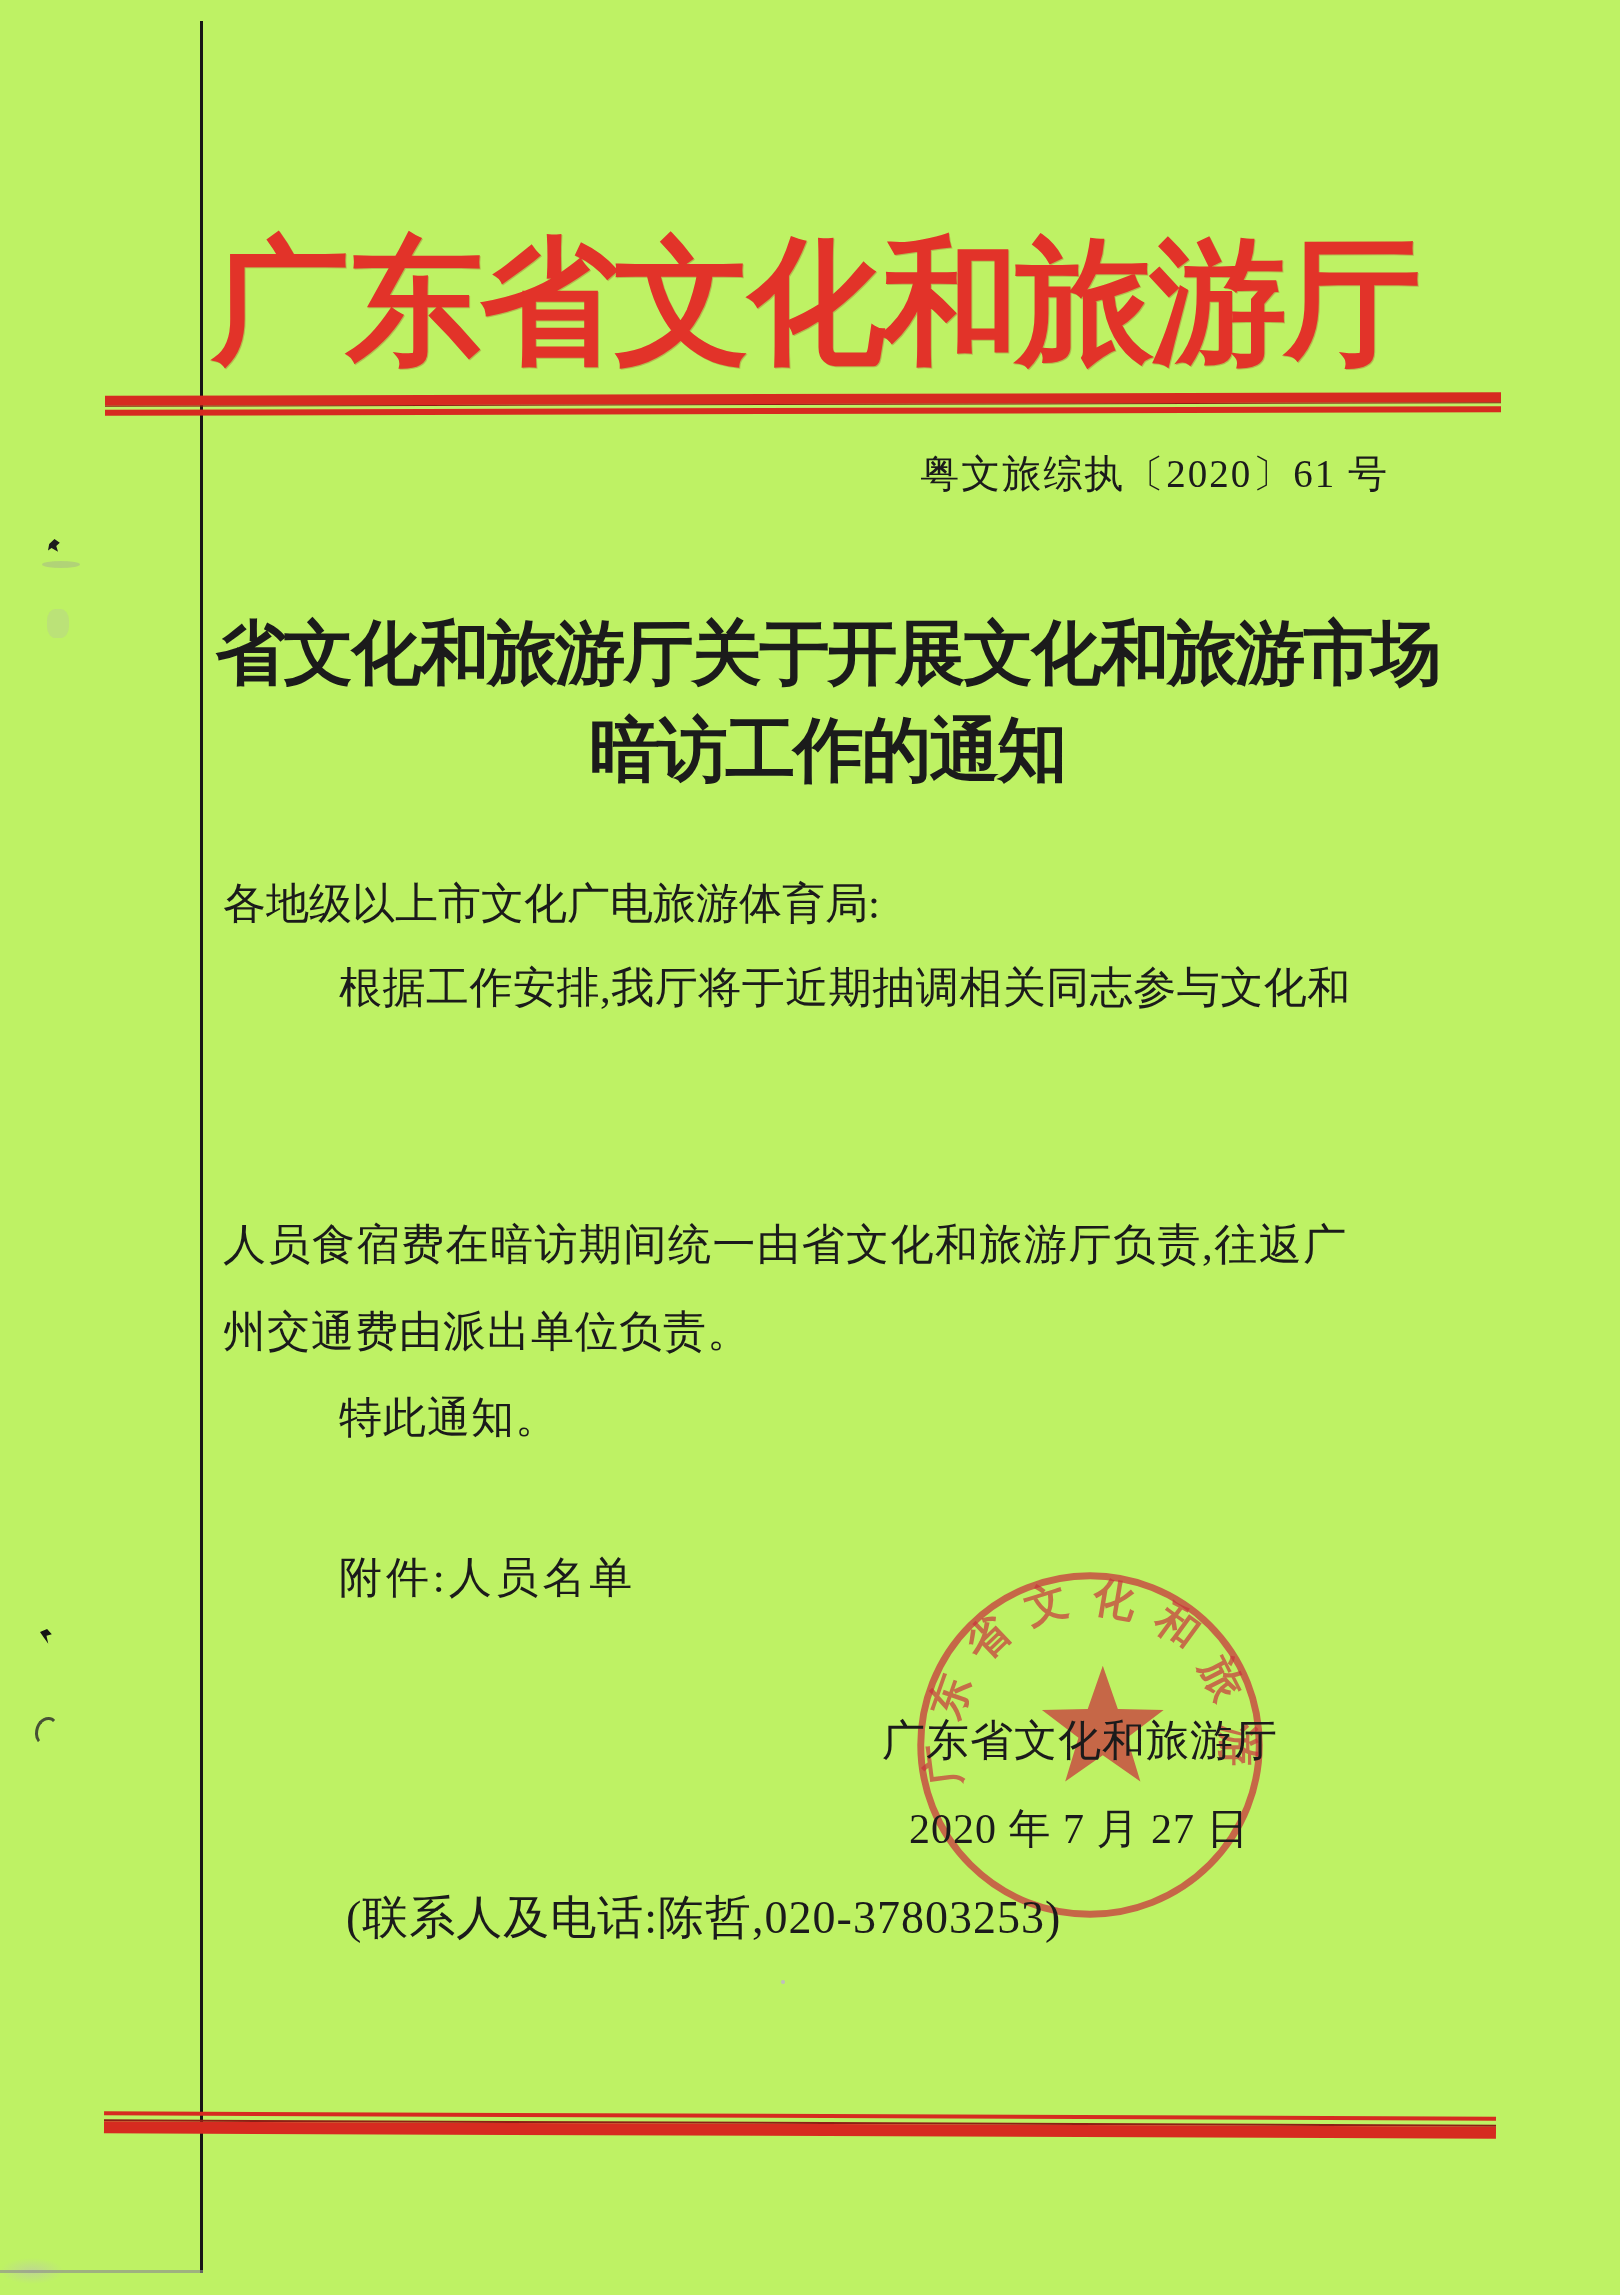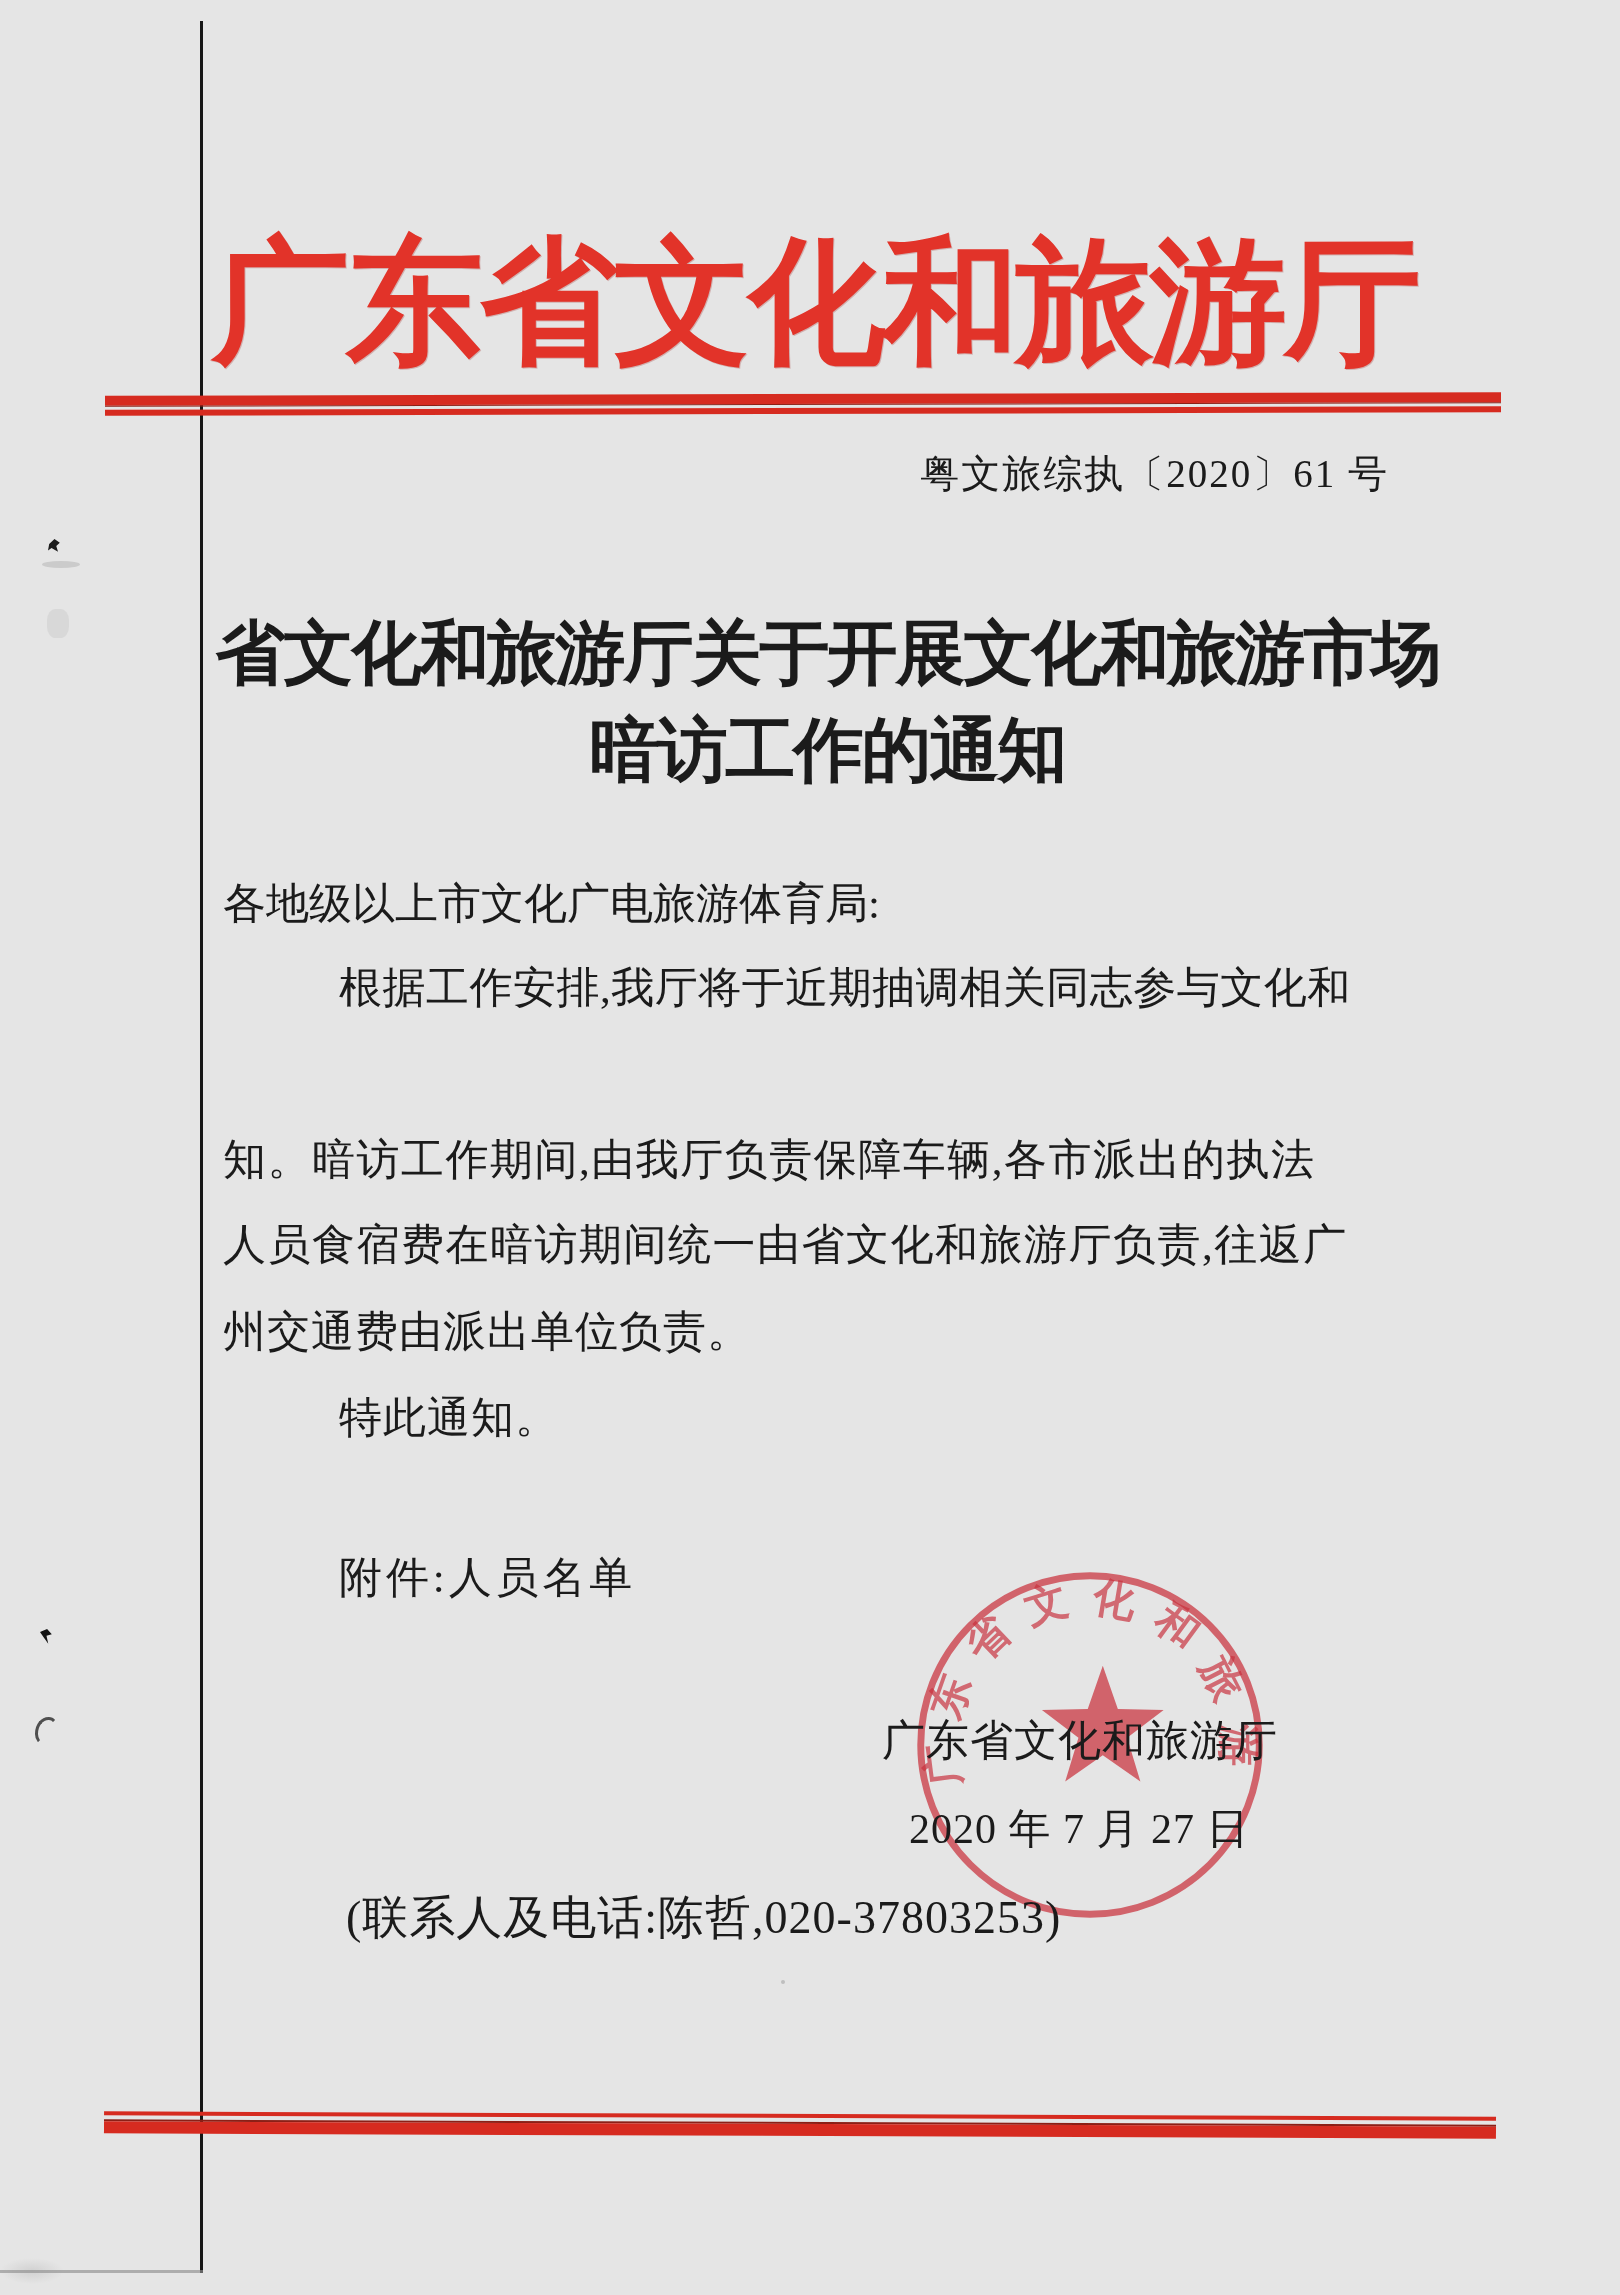--- a/index.html
+++ b/index.html
@@ -1,19 +1,19 @@
 <!DOCTYPE html>
 <html style="--banner_red: #e23329; --rule_red: #d62b20; --rule_dark: #8c1f16; --stamp_red: #c9303c; --text_black: #1b1b1b;font-size:7.9px"><head>
 <meta charset="utf-8">
 <style>
   html,body{margin:0;padding:0;background:#ffffff;}
   .page{
     position:relative;
     width:1620px;height:2295px;
-    background:#e5e5e5;
+    background:#bef264;
     overflow:hidden;
     font-family:"Liberation Serif","DejaVu Serif",serif;
     color:var(--text_black,#1b1b1b);
   }
   .abs{position:absolute;white-space:nowrap;line-height:1;}
   
   .scanline{
     position:absolute;left:200px;top:21px;width:2.5px;height:2252px;
     background:#161616;
   }
@@ -99,21 +99,20 @@
   <div class="docnum">粤文旅综执〔2020〕61 号</div>
 
   <div class="title">
     <div>省文化和旅游厅关于开展文化和旅游市场</div>
     <div>暗访工作的通知</div>
   </div>
 
   <div class="bl abs" style="left:223px;top:882px;letter-spacing:0;">各地级以上市文化广电旅游体育局:</div>
 
   <div class="bl abs" style="left:339px;top:966px;letter-spacing:0.5px;">根据工作安排,我厅将于近期抽调相关同志参与文化和</div>
-  <div class="bl abs" style="left:223px;top:1138px;letter-spacing:1.5px;">知。暗访工作期间,由我厅负责保障车辆,各市派出的执法</div>
   <div class="bl abs" style="left:223px;top:1223px;letter-spacing:1.5px;">人员食宿费在暗访期间统一由省文化和旅游厅负责,往返广</div>
   <div class="bl abs" style="left:223px;top:1310px;letter-spacing:1px;">州交通费由派出单位负责。</div>
   <div class="bl abs" style="left:339px;top:1396px;letter-spacing:1px;">特此通知。</div>
 
   <div class="attach abs" style="left:339px;top:1556px;">附件:人员名单</div>
 
   <svg class="stamp" viewBox="0 0 752 752">
     <defs>
       <path id="sealArc" d="M 115 454 A 272 272 0 1 1 637 454"></path>
     </defs>

